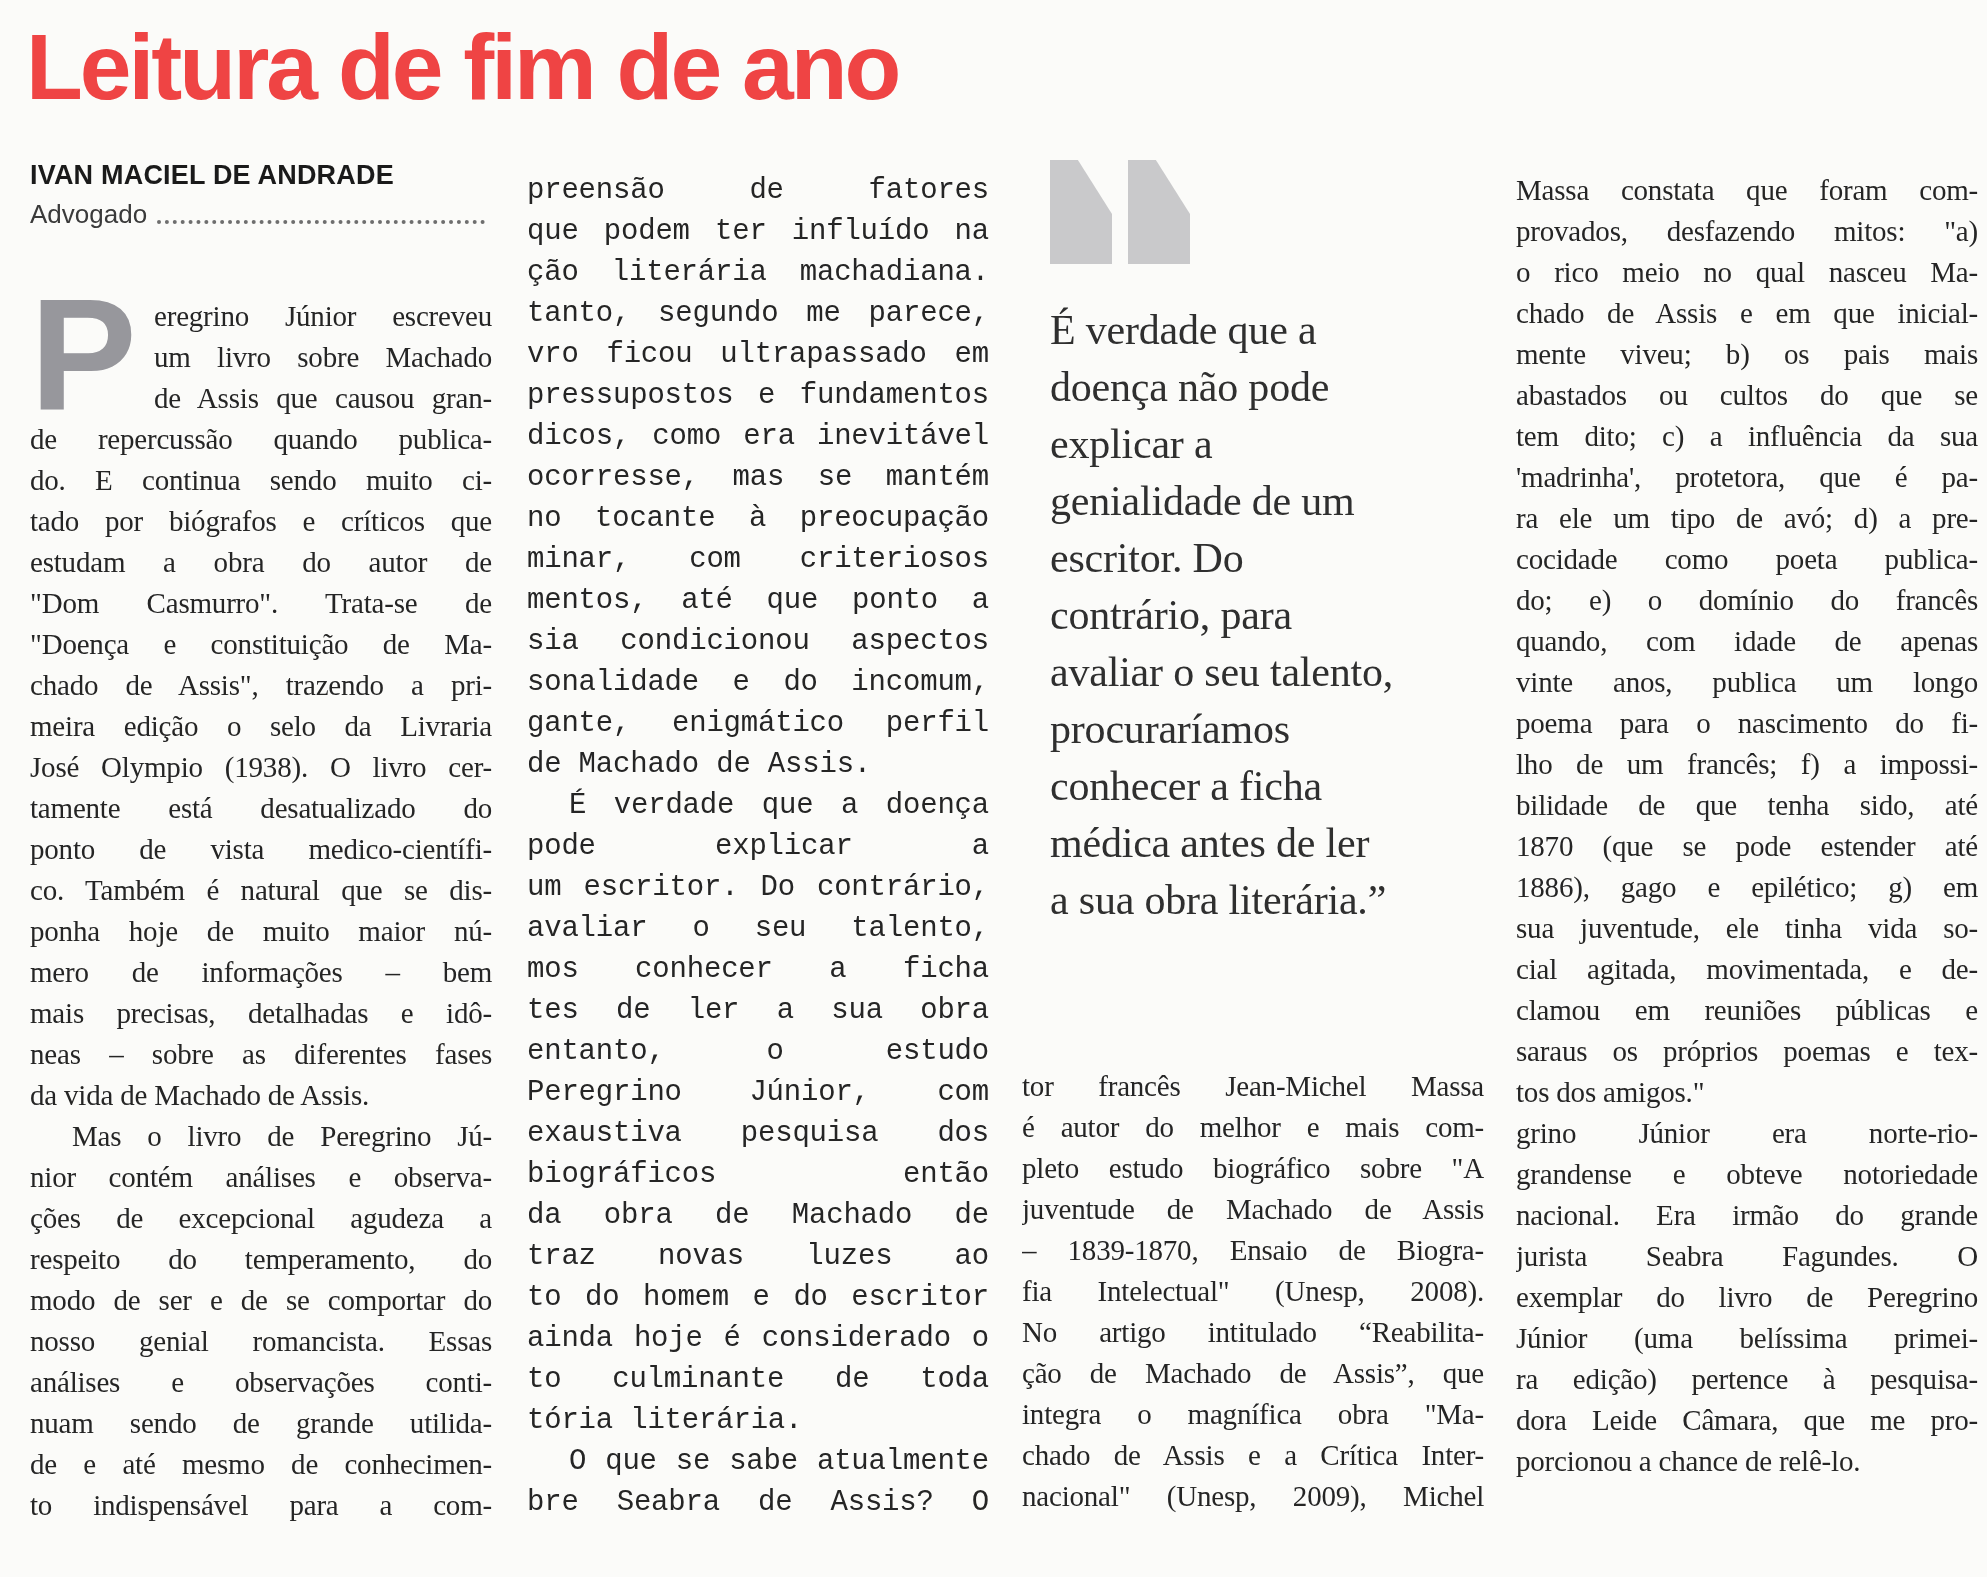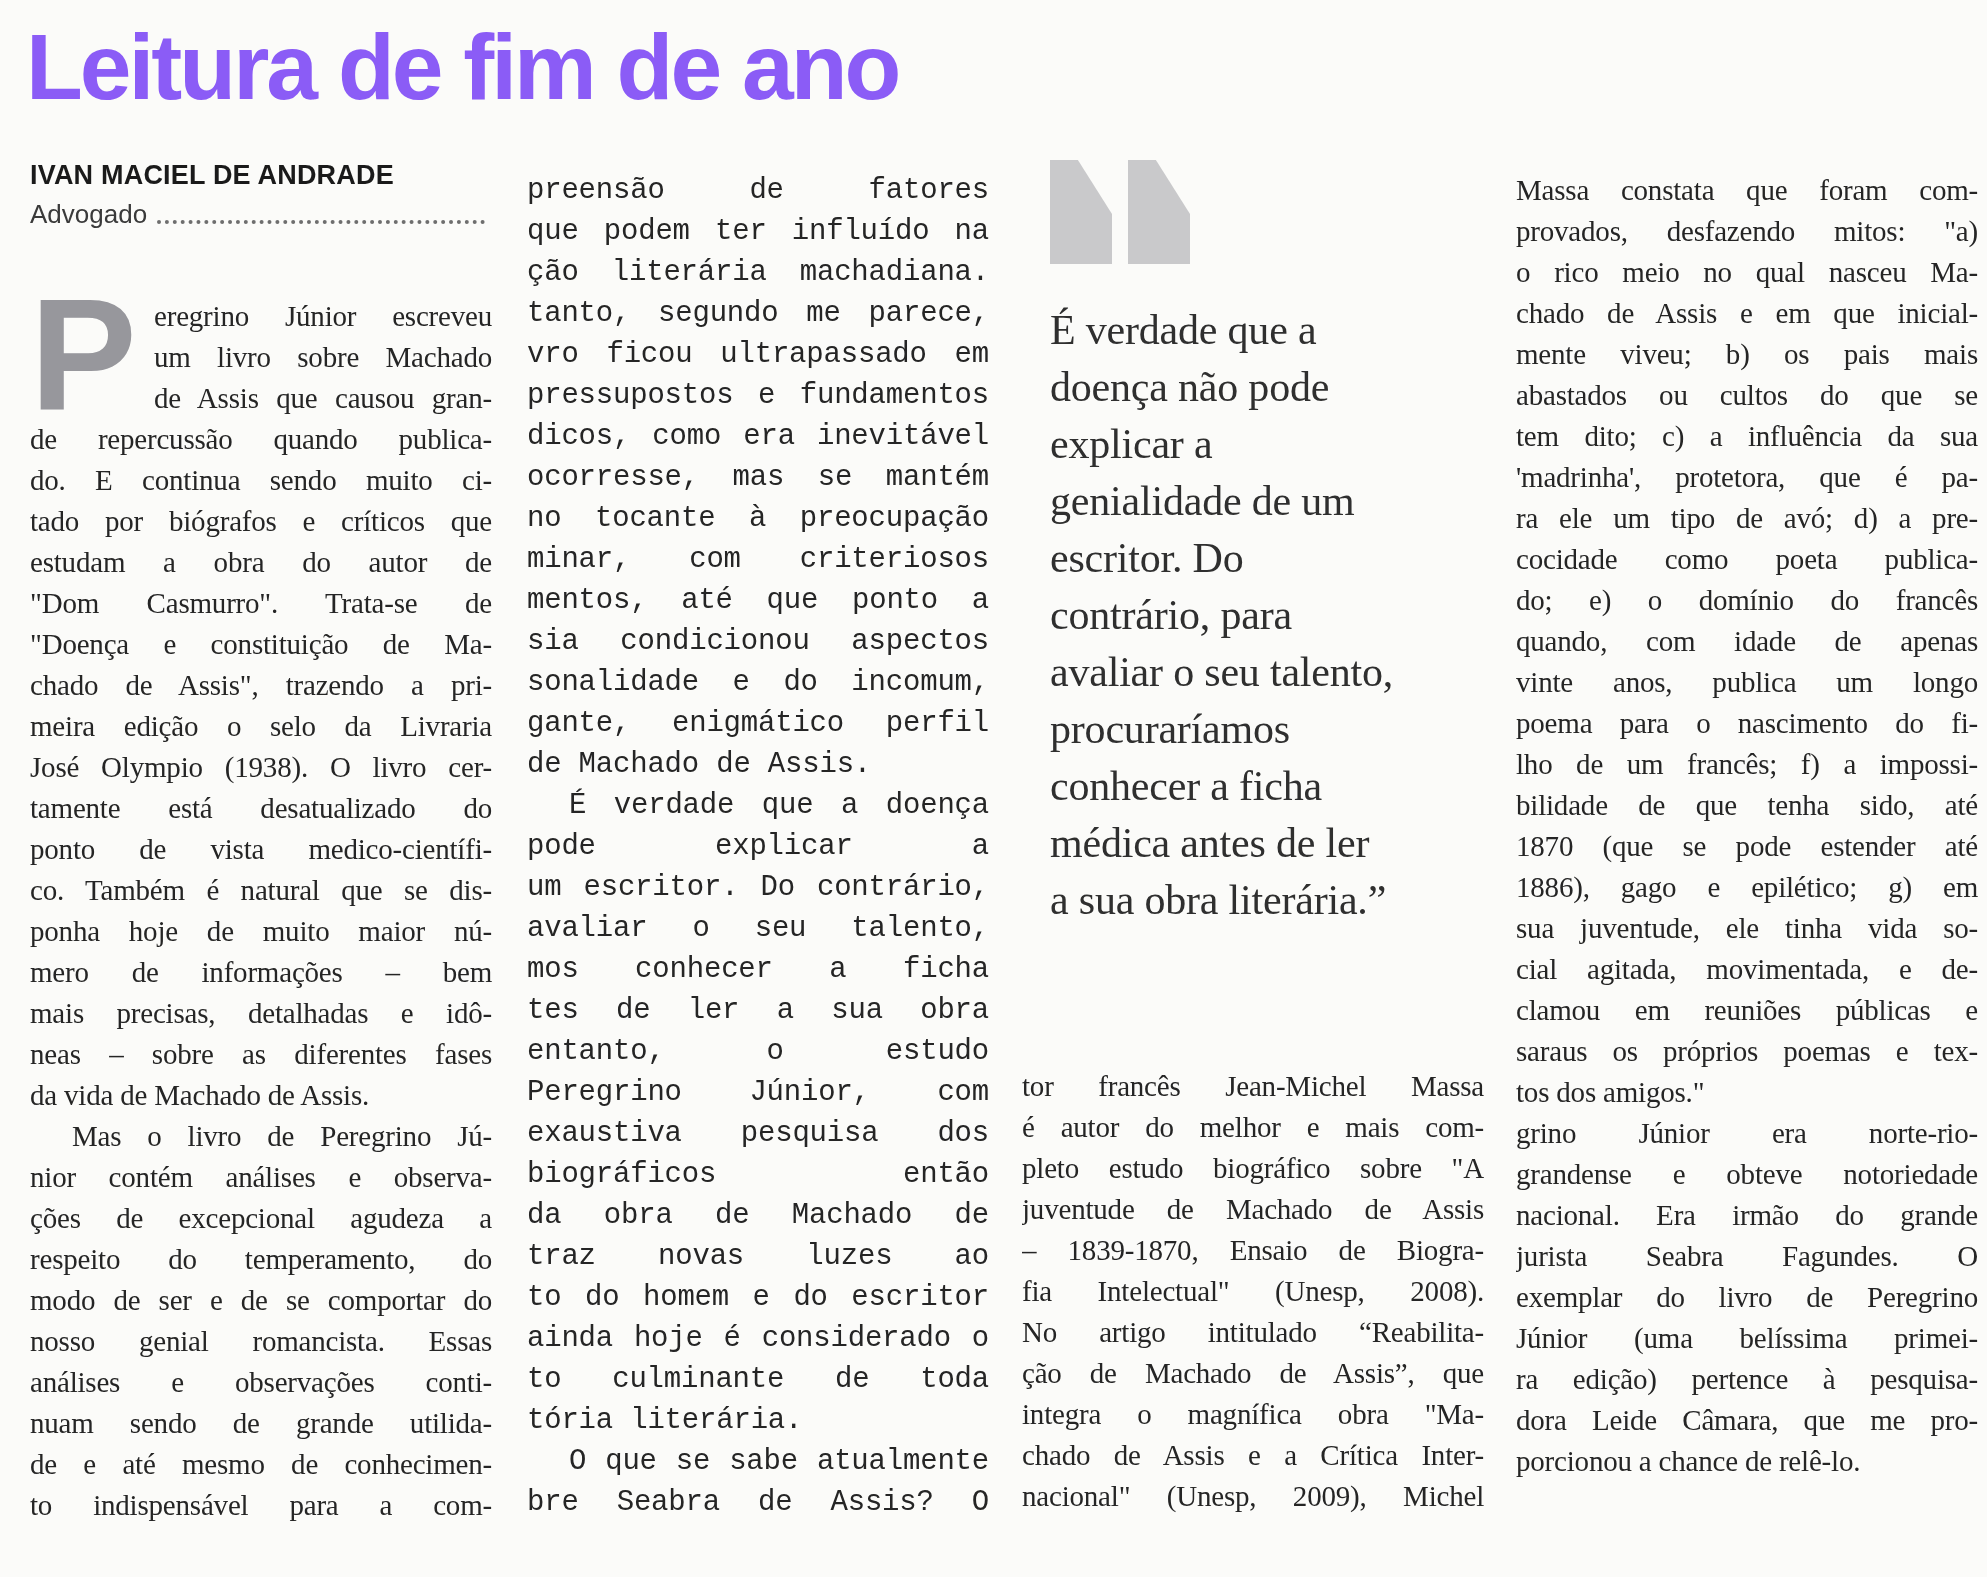--- a/index.html
+++ b/index.html
@@ -3,21 +3,21 @@
 <meta charset="utf-8">
 <style>
   html,body{margin:0;padding:0;background:#e8e8e6;}
   #page{
     position:relative;width:1987px;height:1577px;background:#fbfbf9;
     font-family:"Liberation Serif",serif;color:#262626;overflow:hidden;
   }
   .title{
     position:absolute;left:26px;top:14px;margin:0;
     font-family:"Liberation Sans",sans-serif;font-weight:bold;
-    font-size:93px;letter-spacing:-3px;color:#8b5cf6;white-space:nowrap;
+    font-size:93px;letter-spacing:-3px;color:#ef4444;white-space:nowrap;
   }
   .byline{position:absolute;left:30px;top:160px;width:455px;font-family:"Liberation Sans",sans-serif;}
   .byline .name{font-weight:bold;font-size:27px;letter-spacing:.2px;color:#1a1a1a;}
   .byline .role-row{display:flex;align-items:flex-end;margin-top:9px;}
   .byline .role{font-size:26px;color:#3a3a3a;line-height:1.1;text-align:right;}
   .leader{flex:1;margin-left:10px;border-bottom:4px dotted #6e6e6e;height:0;margin-bottom:5px;}
 
   .col{position:absolute;width:462px;}
   #col1{left:30px;top:296px;}
   #col2{left:527px;top:170px;font-family:Liberation Mono, monospace;}

